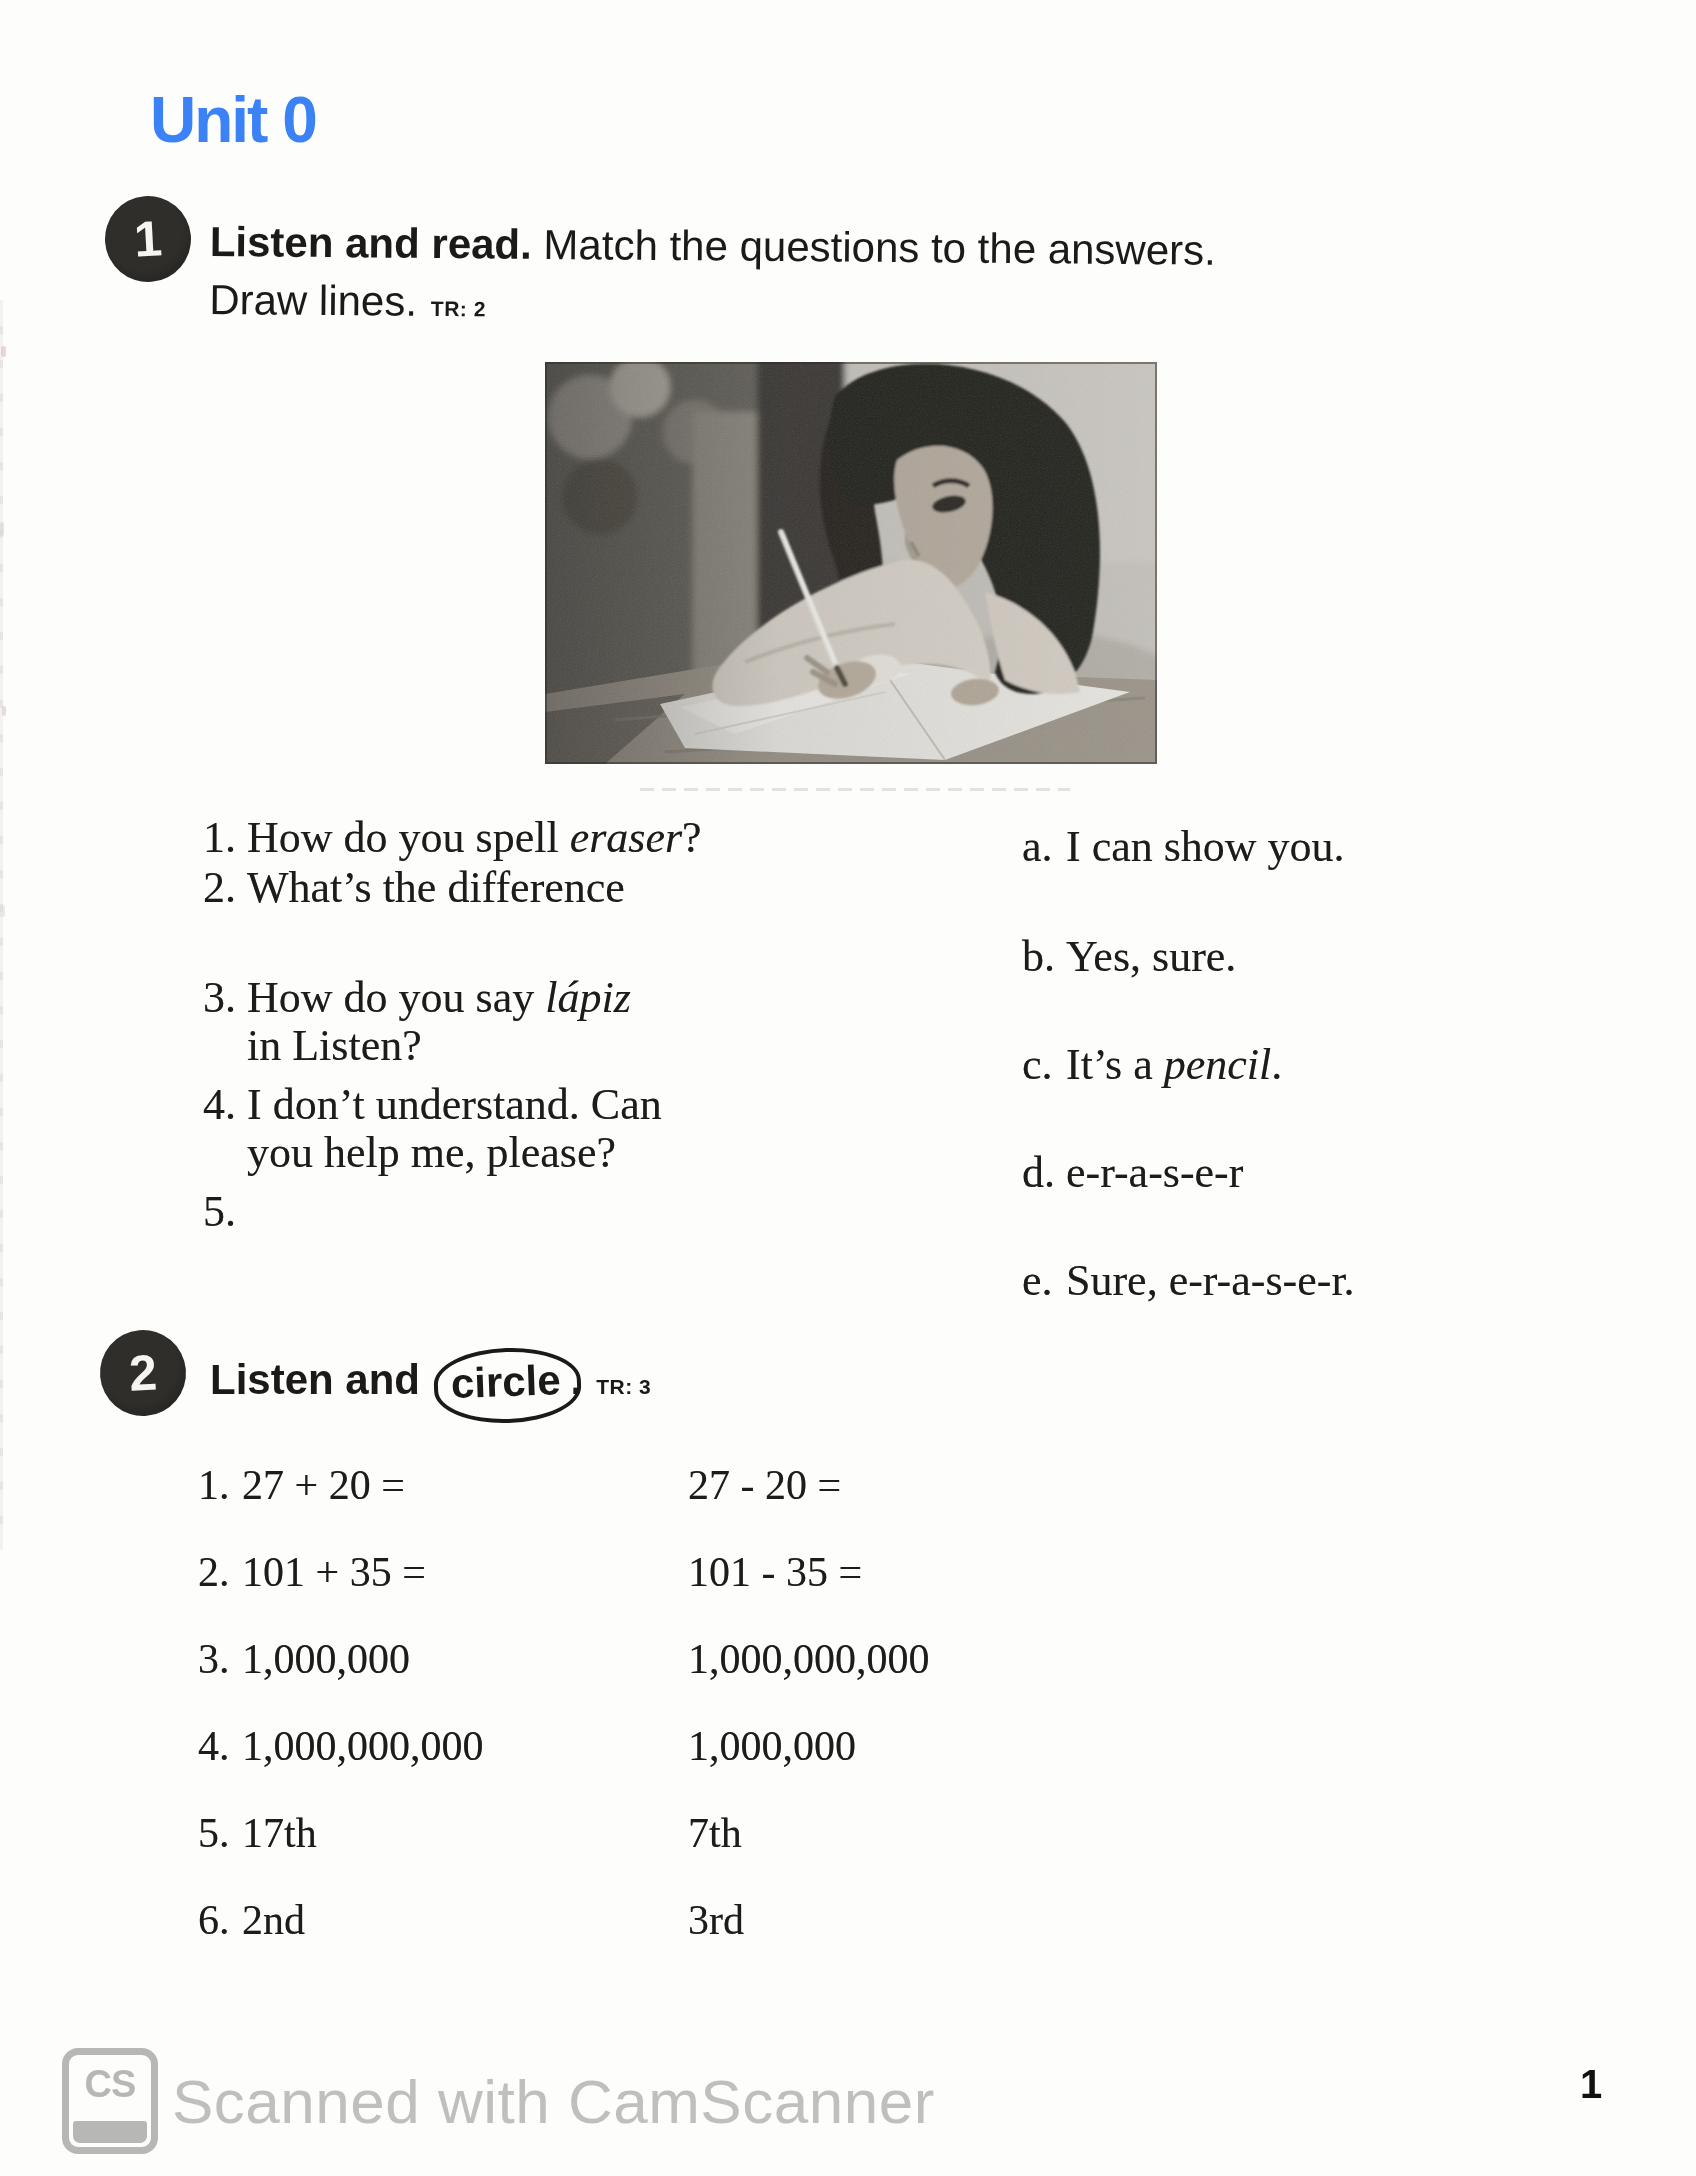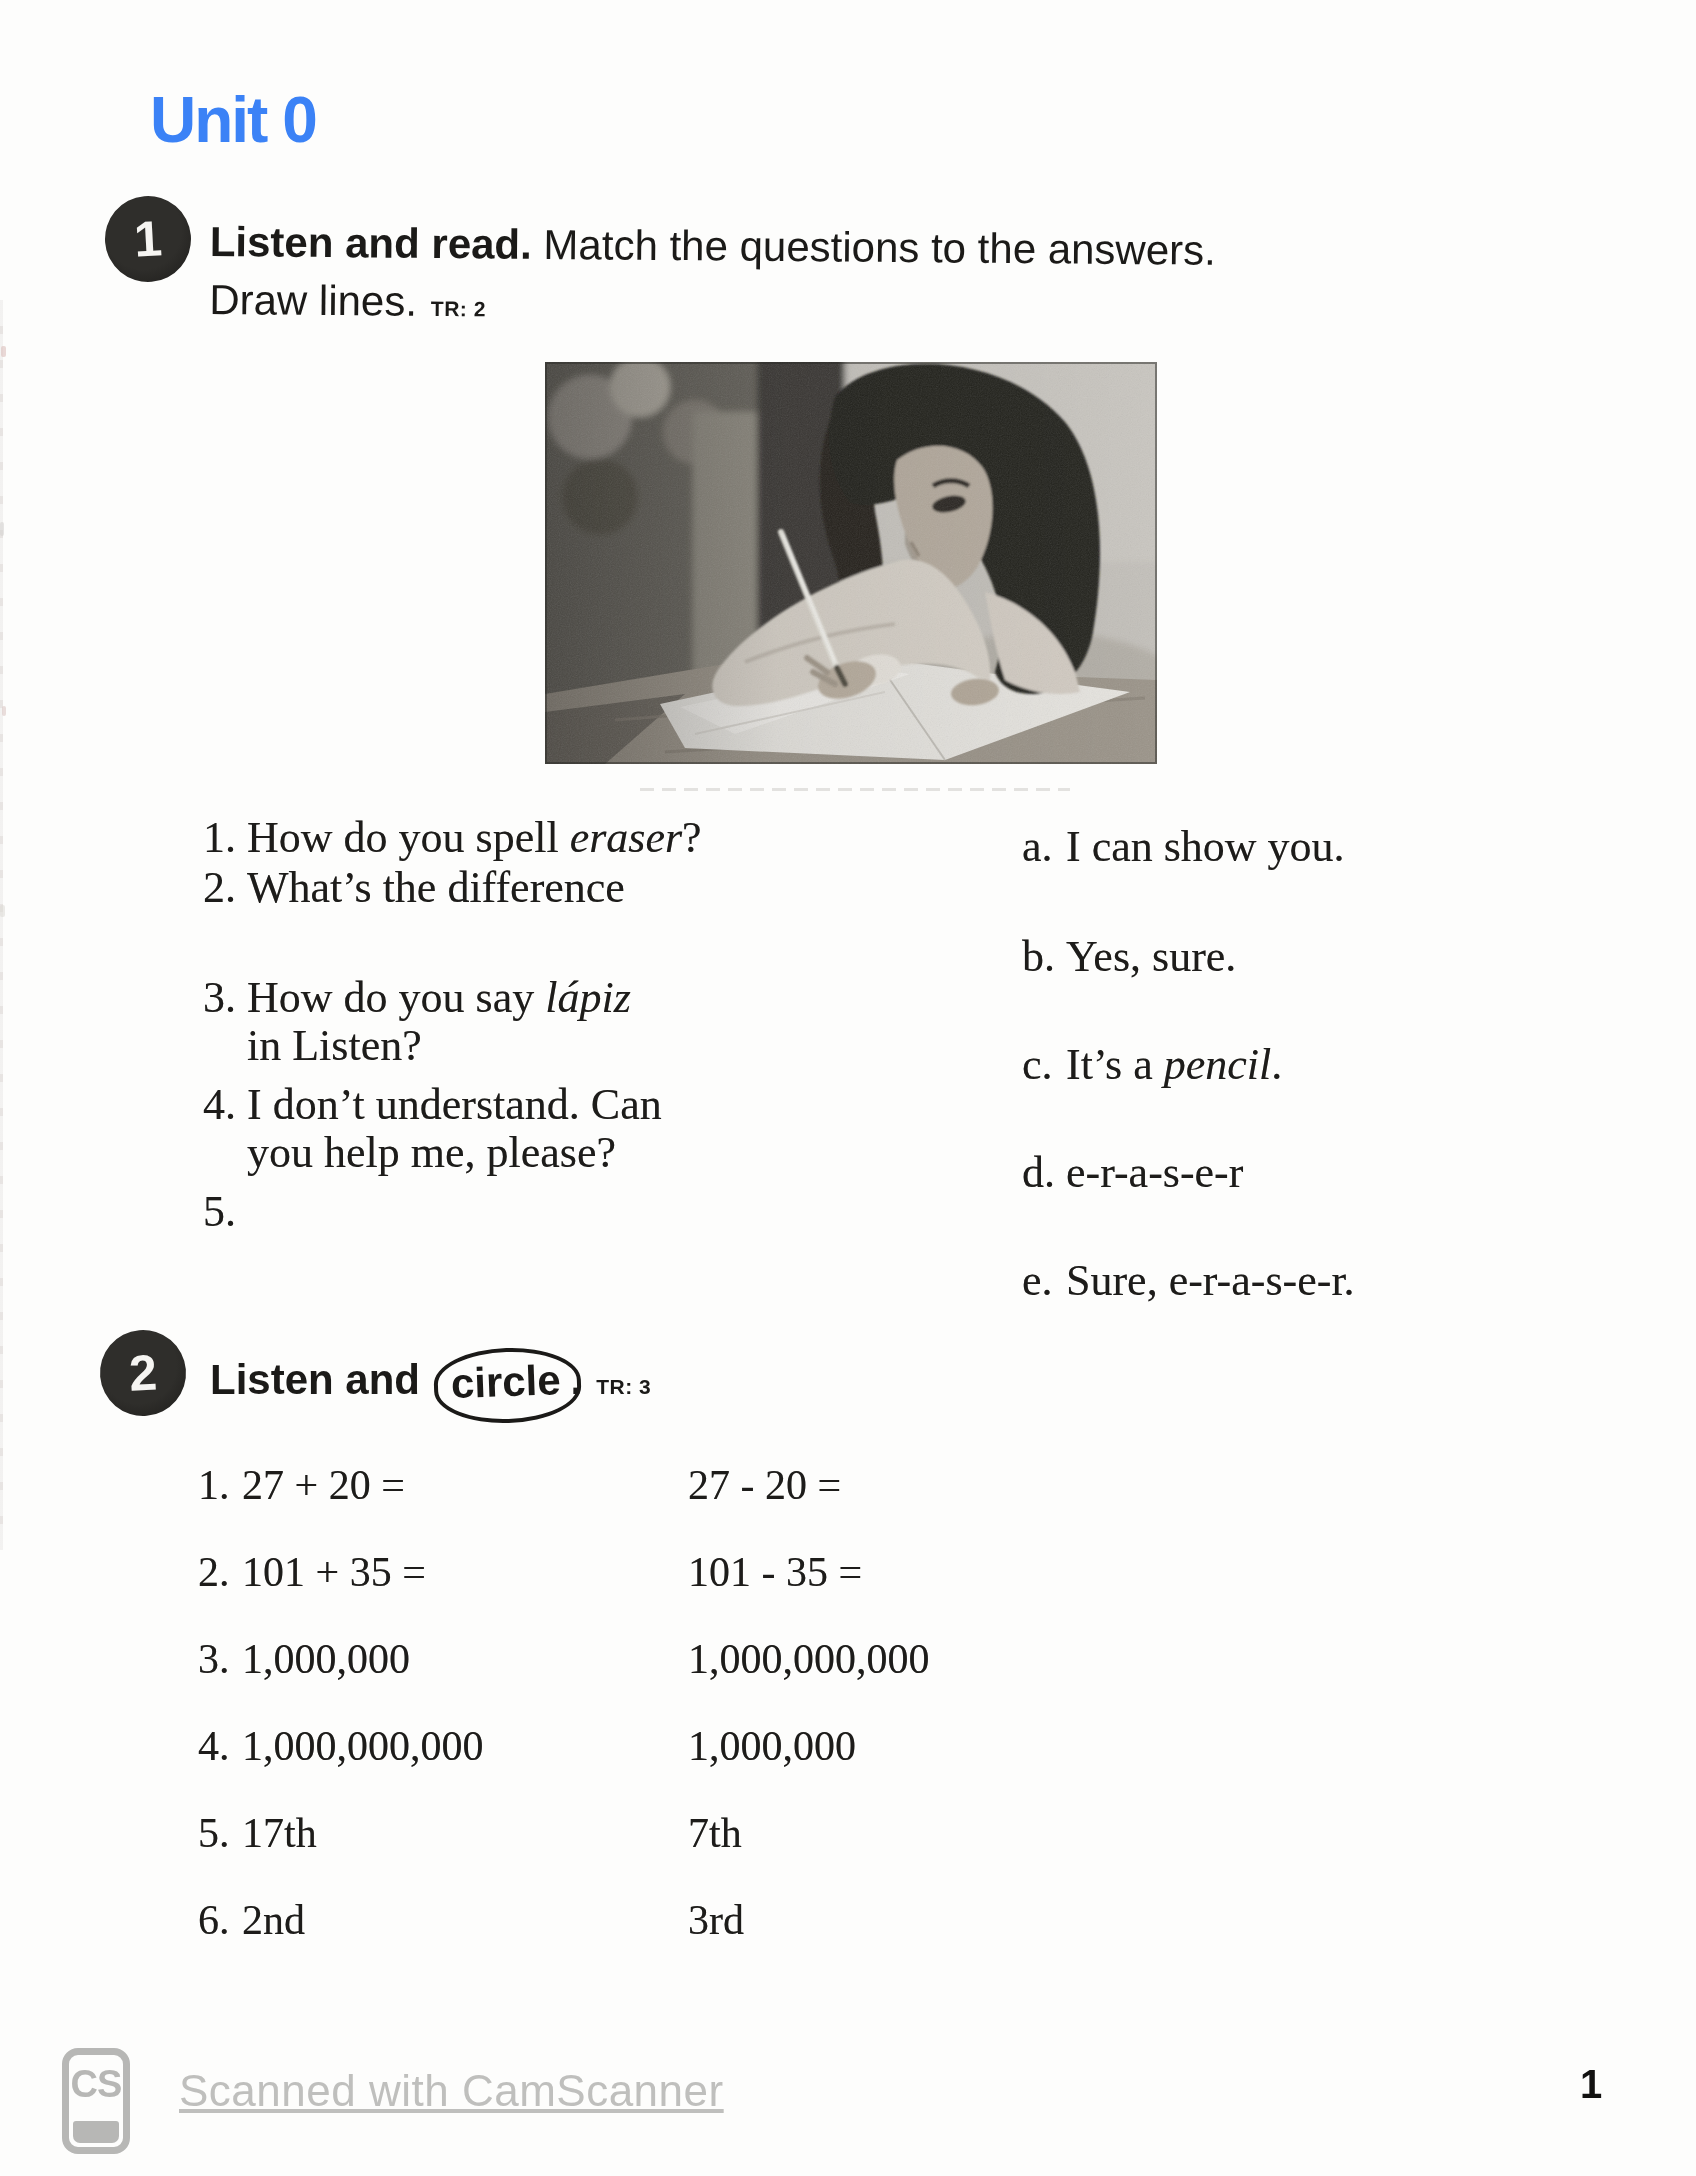--- a/index.html
+++ b/index.html
@@ -50,36 +50,36 @@
   .ans-item{left:1066px; width:620px;}
   .hang{position:absolute; left:-44px; top:0;}
   .it{font-style:italic;}
   .ex2-row{position:absolute; left:0; width:1696px; height:50px; font-size:42px;
     color:#1d1c1a; text-shadow:0 0 0.6px rgba(30,28,25,0.45);}
   .ex2-row .n{position:absolute; left:198px;}
   .ex2-row .l{position:absolute; left:242px;}
   .ex2-row .r{position:absolute; left:688px;}
   
   .cs-icon{
-    position:absolute; left:62px; top:2048px; width:68px; height:106px;
+    position:absolute; left:62px; top:2048px; width:96px; height:106px;
     border:7px solid #b7b7b5; border-radius:16px; box-sizing:border-box;
   }
   .cs-icon .cs-text{
     display:block; text-align:center; margin-top:8px;
     font-family:"Liberation Sans", sans-serif; font-weight:700;
     font-size:38px; color:#b7b7b5; letter-spacing:-1px;
   }
   .cs-icon .cs-bar{
     position:absolute; left:4px; right:4px; bottom:4px; height:22px;
     background:#b7b7b5; border-radius:3px 3px 7px 7px;
   }
   .watermark{
-    position:absolute; left:179px; top:2066px;
+    position:absolute; left:172px; top:2066px;
     font-family:"Liberation Sans", sans-serif; font-weight:400;
-    font-size:44px; color:#bfbfbd; letter-spacing:0.5px; white-space:nowrap;text-decoration:underline;
+    font-size:62px; color:#bfbfbd; letter-spacing:0.5px; white-space:nowrap;
   }
   .page-num{
     position:absolute; left:1580px; top:2062px;
     font-family:"Liberation Sans", sans-serif; font-weight:700;
     font-size:40px; color:#121110;
   }
   
   .edge-strip{position:absolute; left:0; top:300px; width:3px; height:1250px;
     background:repeating-linear-gradient(#f0efee 0 26px, #e2dedc 26px 34px); opacity:0.8;}
   .edge-tick{position:absolute; border-radius:2px; opacity:0.55;}

